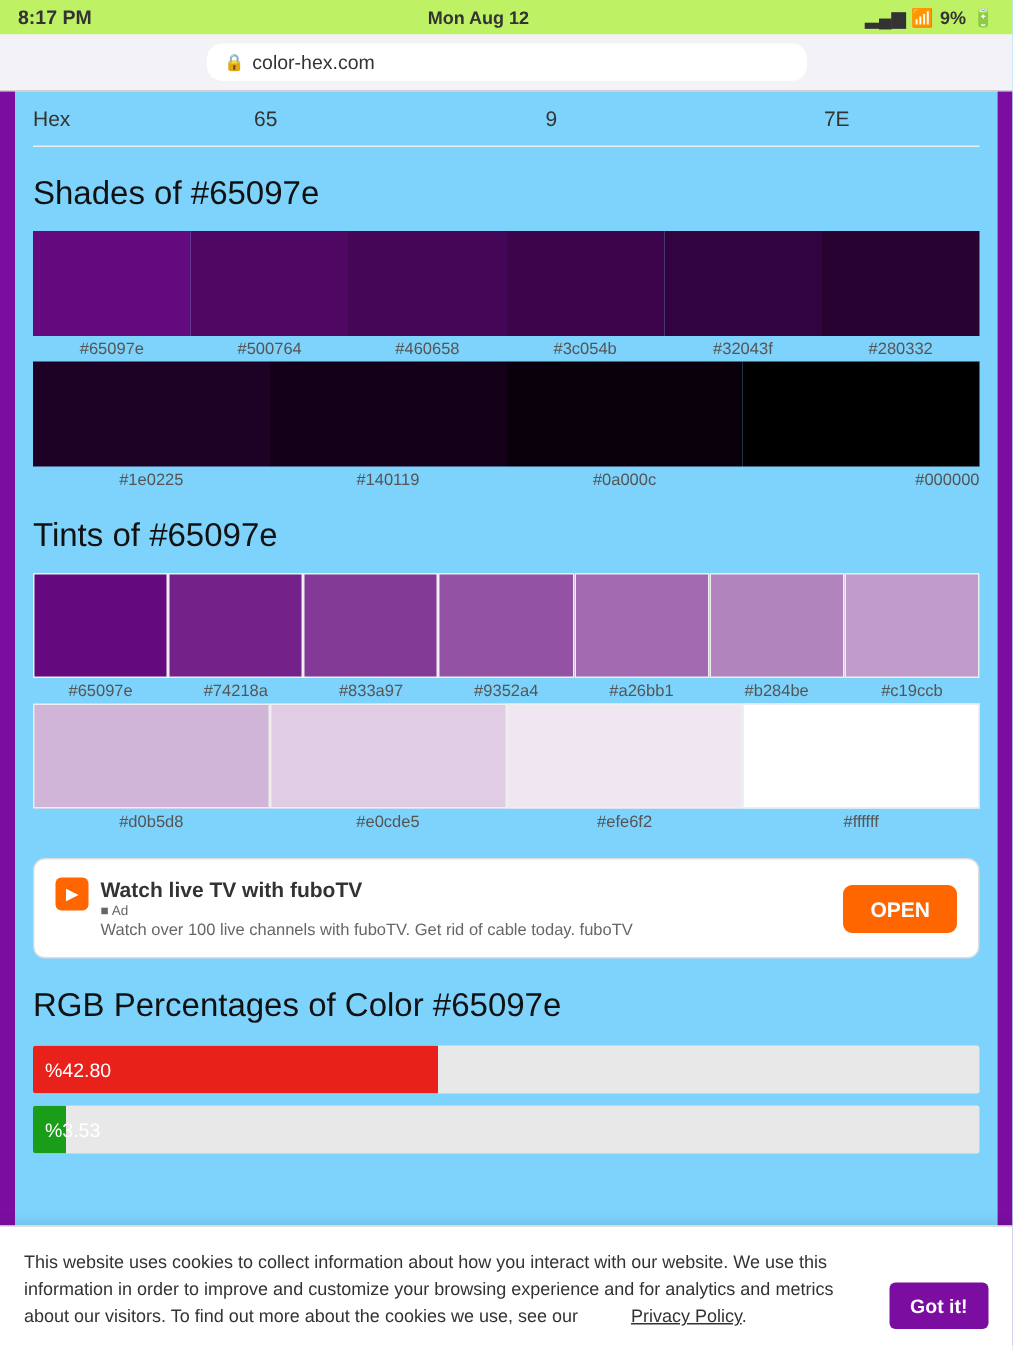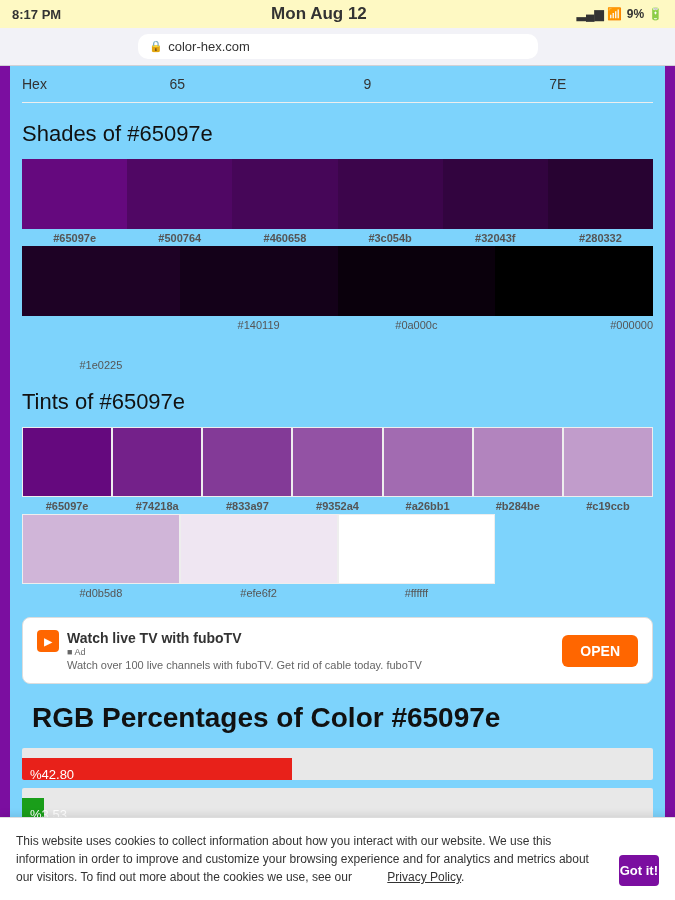--- a/index.html
+++ b/index.html
@@ -7,30 +7,30 @@
       font-family: -apple-system, BlinkMacSystemFont, 'Helvetica Neue', Arial, sans-serif;
       background: #fff;
       font-size: 14px;
       color: #333;
       width: 675px;
       overflow-x: hidden;
     }
 
     
     .status-bar {
-      background: #fef9c3;
+      background: #bef264;
       display: flex;
       justify-content: space-between;
       align-items: center;
       padding: 4px 12px;
       font-size: 12px;
       font-weight: 600;
     }
     .status-bar-left { font-weight: 700; font-size: 13px; }
-    .status-bar-center { font-size: 17px; }
+    .status-bar-center { font-size: 12px; }
     .status-bar-right { display: flex; align-items: center; gap: 4px; font-size: 12px; }
 
     
     .browser-chrome {
       background: #f2f2f7;
       border-bottom: 1px solid #d1d1d6;
       padding: 6px 12px;
       display: flex;
       align-items: center;
       justify-content: center;
@@ -91,21 +91,20 @@
       font-weight: 400;
       margin: 18px 0 12px 0;
       color: #111;
     }
 
     
     .swatches-row {
       display: flex;
       gap: 0;
       margin-bottom: 2px;
-      font-weight: bold;
     }
     .swatch-item {
       display: flex;
       flex-direction: column;
       align-items: center;
       flex: 1;
     }
     .swatch-block {
       width: 100%;
       height: 70px;
@@ -157,43 +156,41 @@
       border-radius: 6px;
       padding: 8px 18px;
       font-size: 14px;
       font-weight: 600;
       cursor: pointer;
       flex-shrink: 0;
     }
 
     
     .rgb-title {
-      font-size: 28px;
-      font-weight: 700;
+      font-size: 22px;
+      font-weight: 400;
       margin-bottom: 14px;
       color: #111;
-      margin-left: 10px;
     }
     .rgb-bar-container {
       background: #e8e8e8;
       border-radius: 2px;
       height: 32px;
       margin-bottom: 8px;
       position: relative;
       overflow: hidden;
     }
     .rgb-bar-fill {
       height: 100%;
       display: flex;
       align-items: center;
       padding-left: 8px;
       color: white;
       font-size: 13px;
       font-weight: 500;
-      margin-top: 10px;
     }
 
     
     .cookie-banner {
       position: fixed;
       bottom: 0;
       left: 0;
       width: 675px;
       background: #fff;
       border-top: 1px solid #ddd;
@@ -210,21 +207,21 @@
       color: #333;
       line-height: 1.5;
       flex: 1;
     }
     .cookie-text a { color: #333; text-decoration: underline; padding-left: 32px; }
     .got-it-button {
       background: #7b0ea0;
       color: white;
       border: none;
       border-radius: 4px;
-      padding: 8px 1px;
+      padding: 8px 14px;
       font-size: 13px;
       font-weight: 600;
       cursor: pointer;
       white-space: nowrap;
       flex-shrink: 0;
     }
 
     .row2 {
       display: flex;
       gap: 0;
@@ -289,21 +286,21 @@
       <div class="swatch-item">
         <div class="swatch-block" style="background:#32043f;"></div>
         <div class="swatch-label">#32043f</div>
       </div>
       <div class="swatch-item">
         <div class="swatch-block" style="background:#280332;"></div>
         <div class="swatch-label">#280332</div>
       </div>
       </div>
     <div class="row2" id="shades-row2">
-      <div class="swatch-item" style="max-width:calc(100%/4);gap:40px;">
+      <div class="swatch-item" style="max-width:calc(100%/4);">
         <div class="swatch-block" style="background:#1e0225;"></div>
         <div class="swatch-label">#1e0225</div>
       </div>
       <div class="swatch-item" style="max-width:calc(100%/4);">
         <div class="swatch-block" style="background:#140119;"></div>
         <div class="swatch-label">#140119</div>
       </div>
       <div class="swatch-item" style="max-width:calc(100%/4);">
         <div class="swatch-block" style="background:#0a000c;"></div>
         <div class="swatch-label">#0a000c</div>
@@ -343,20 +340,24 @@
       </div>
       <div class="swatch-item">
         <div class="swatch-block" style="background:#c19ccb; border:1px solid #eee;"></div>
         <div class="swatch-label">#c19ccb</div>
       </div>
       </div>
     <div class="row2" id="tints-row2">
       <div class="swatch-item" style="max-width:calc(100%/4);">
         <div class="swatch-block" style="background:#d0b5d8; border:1px solid #eee;"></div>
         <div class="swatch-label">#d0b5d8</div>
+      </div>
+      <div class="swatch-item" style="max-width:calc(100%/4);">
+        <div class="swatch-block" style="background:#e0cde5; border:1px solid #eee;"></div>
+        <div class="swatch-label">#e0cde5</div>
       </div>
       <div class="swatch-item" style="max-width:calc(100%/4);">
         <div class="swatch-block" style="background:#efe6f2; border:1px solid #eee;"></div>
         <div class="swatch-label">#efe6f2</div>
       </div>
       <div class="swatch-item" style="max-width:calc(100%/4);">
         <div class="swatch-block" style="background:#ffffff; border:1px solid #eee;"></div>
         <div class="swatch-label">#ffffff</div>
       </div>
       </div>

